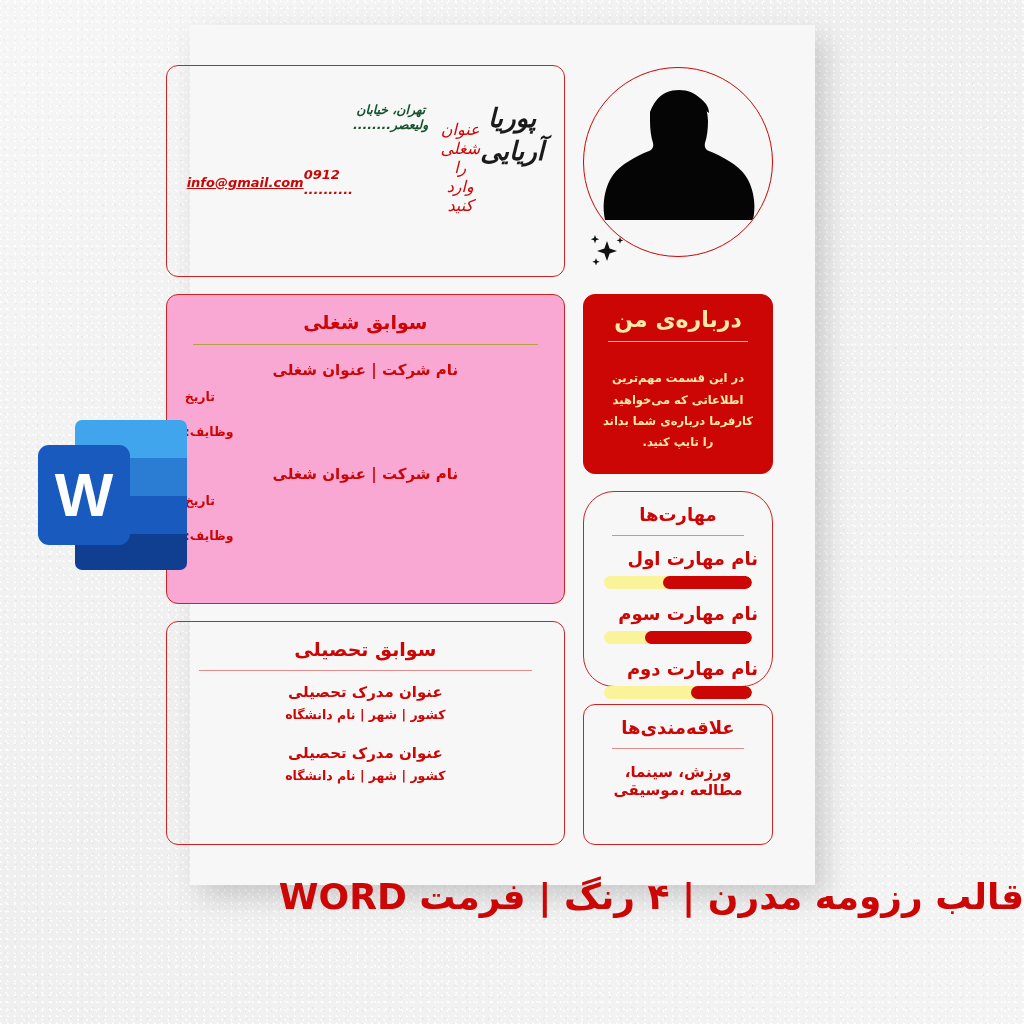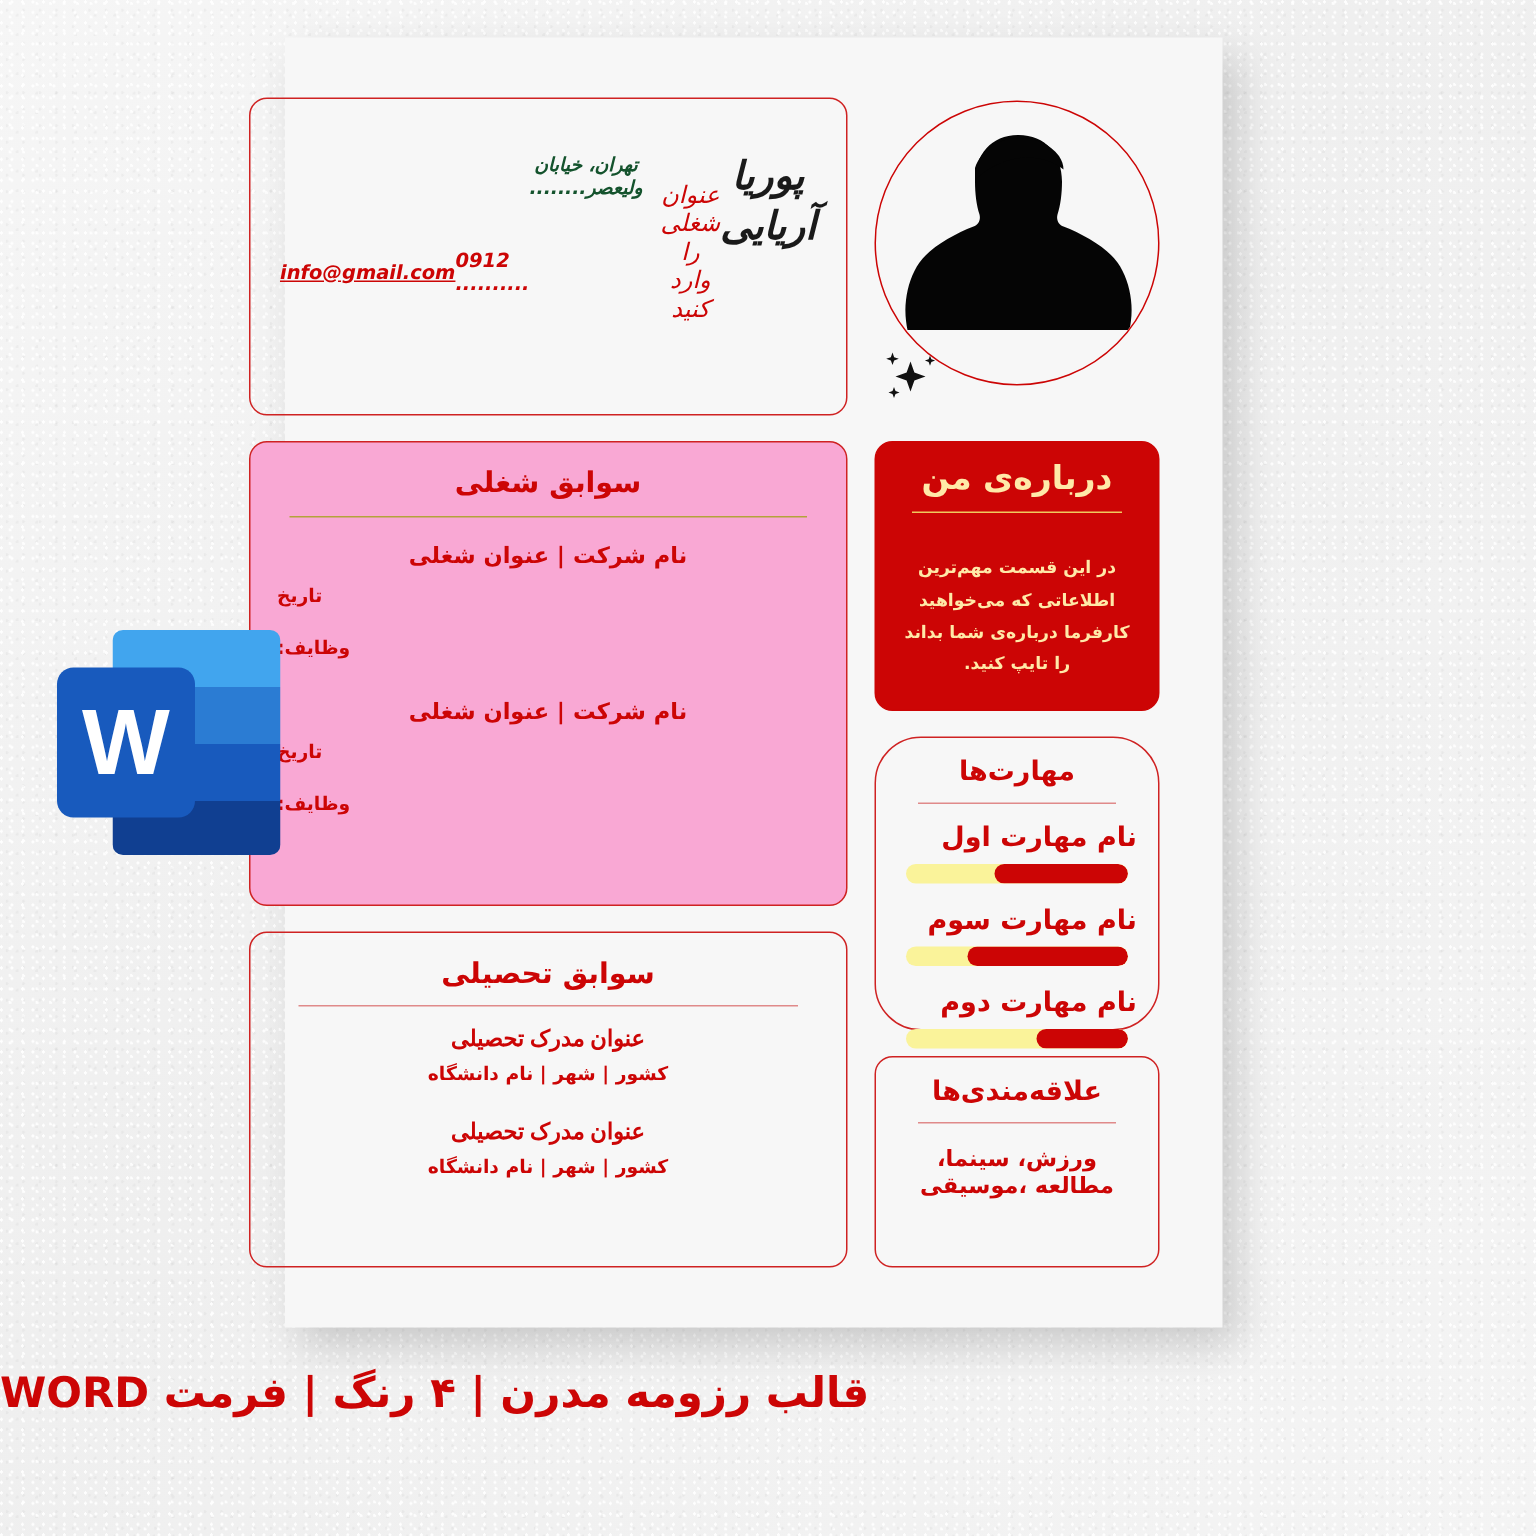--- a/index.html
+++ b/index.html
@@ -181,21 +181,20 @@
 
   
   #edu-card { flex: 1; padding: 16px 18px; }
   .edu-entry { margin-bottom: 22px; }
   .edu-degree {
     color: #cc0505;
     font-weight: bold;
     font-size: 15px;
     text-align: center;
     margin-bottom: 6px;
-    font-family: Liberation Serif, serif;
   }
   .edu-place {
     color: #cc0505;
     font-size: 12.5px;
     font-weight: bold;
     text-align: center;
   }
 
   
   #about-card {
@@ -258,24 +257,24 @@
     top: 415px;
     width: 165px;
     height: 160px;
   }
 
   
   #caption {
     position: absolute;
     left: 0;
     right: 0;
-    top: 912px;
-    text-align: left;
-    color: #cc0505;
-    font-size: 28px;
+    top: 875px;
+    text-align: right;
+    color: #cc0505;
+    font-size: 36px;
     font-weight: bold;
     letter-spacing: 0;
     line-height: 1.2;
   }
 </style>
 </head>
 <body>
 
 <div id="backdrop"></div>
 

